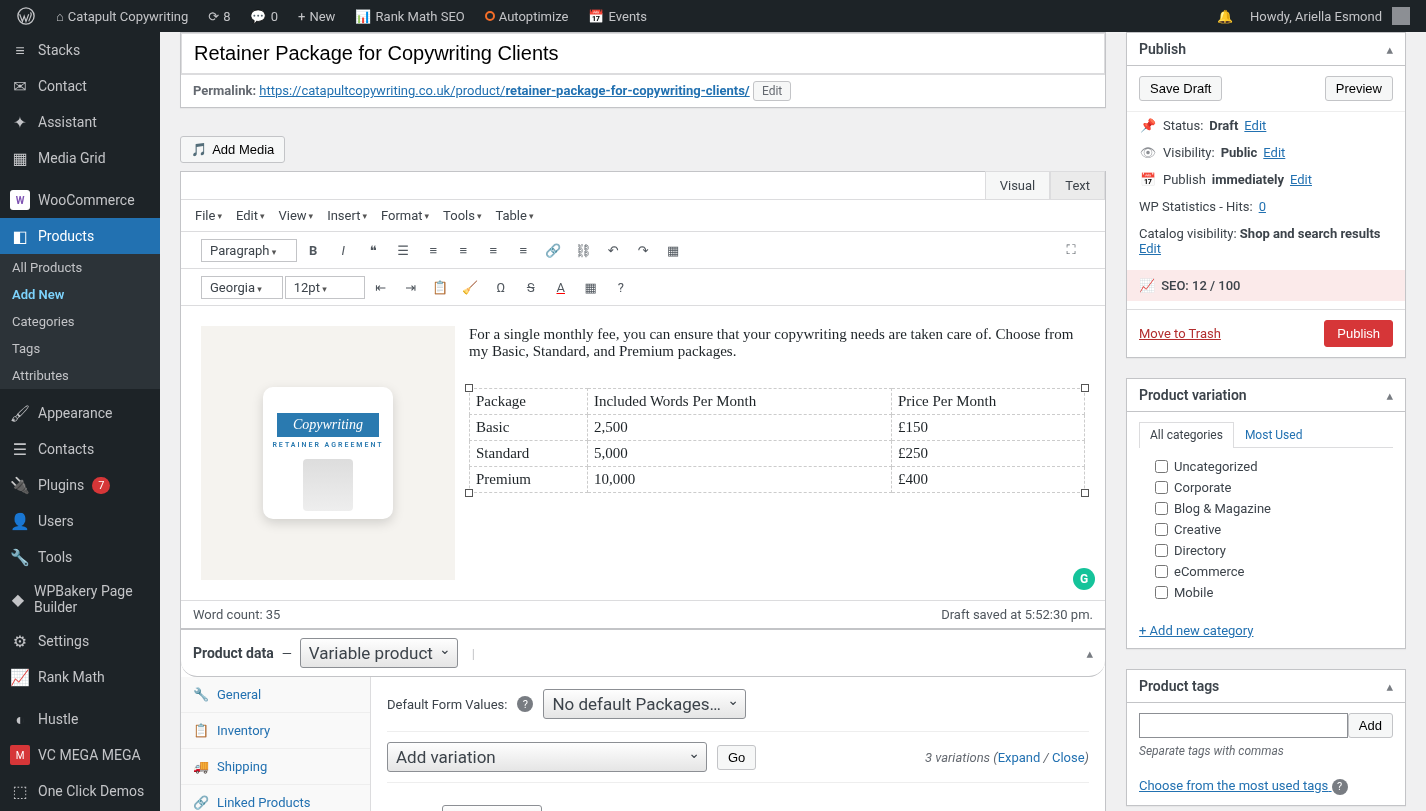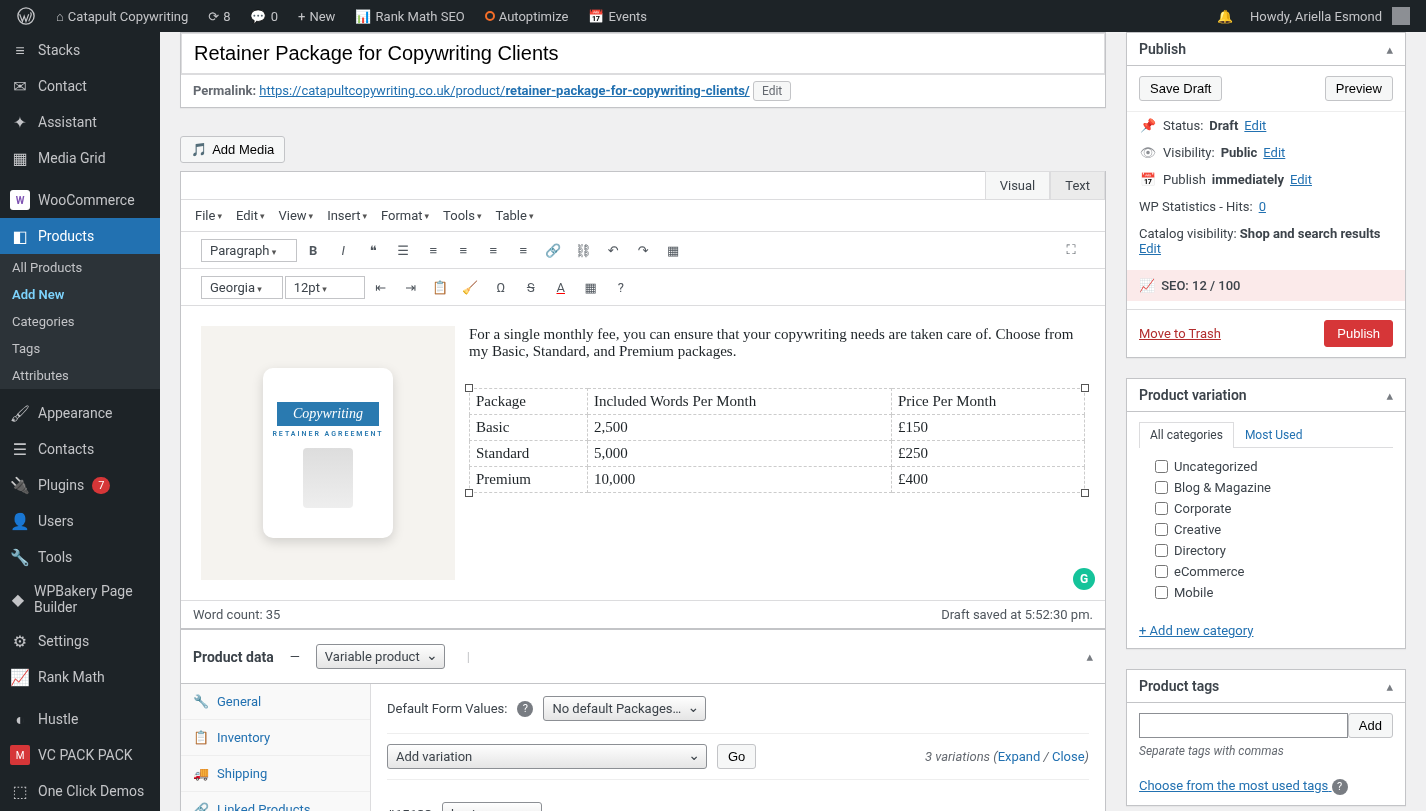--- a/index.html
+++ b/index.html
@@ -40,34 +40,34 @@
 .editor-tabs-row { display:flex; justify-content:flex-end; border-bottom:1px solid #dcdcde; }
 .editor-tab { padding:6px 14px; border:1px solid #dcdcde; border-bottom:none; background:#ebebeb; cursor:pointer; font-size:13px; margin-top:-1px;}
 .editor-tab.active { background:#f6f7f7; }
 .mce-menubar { display:flex; gap:2px; padding: 4px 8px; border-bottom:1px solid #dcdcde; font-size:13px; }
 .mce-menu-item { padding:4px 6px; cursor:pointer; display:flex; align-items:center; gap:2px;}
 .mce-toolbar { display:flex; align-items:center; gap:2px; padding:4px 20px; border-bottom:1px solid #dcdcde; flex-wrap:wrap;}
 .mce-select { border:1px solid #c3c4c7; background:#fff; padding:3px 20px 3px 8px; font-size:13px; position:relative; cursor:pointer; min-width:80px;}
 .mce-btn { width:28px; height:28px; display:inline-flex; align-items:center; justify-content:center; cursor:pointer; color:#50575e; border-radius:2px;}
 .editor-body { padding: 20px; min-height:270px; display:flex; gap:14px; position:relative;}
 .prod-img { width: 254px; height: 254px; background: #f5f3ef; display:flex; align-items:center; justify-content:center; flex-shrink:0; position:relative; overflow:hidden;}
-.tablet-mock { width: 130px; height: 170px; background:#fff; border-radius:10px; border:8px solid #fff; box-shadow:0 4px 12px rgba(0,0,0,.15); position:relative; display:flex; flex-direction:column; align-items:center; padding-top:26px;}
+.tablet-mock { width: 130px; height: 132px; background:#fff; border-radius:10px; border:8px solid #fff; box-shadow:0 4px 12px rgba(0,0,0,.15); position:relative; display:flex; flex-direction:column; align-items:center; padding-top:18px;}
 .tablet-banner { background:#2a7ab0; color:#fff; font-style:italic; padding:4px 16px; font-size:14px; font-family:cursive;}
 .tablet-sub { font-size:7px; letter-spacing:2px; color:#2a7ab0; margin-top:4px; font-weight:600;}
 .clipboard-ic { width:50px;height:60px;margin-top:10px; background:linear-gradient(#ddd,#eee); border-radius:4px; position:relative;}
 .editor-text { flex:1; font-family: Georgia, serif; font-size:15px; color:#1d2327; }
 .editor-text p { margin-bottom: 28px; }
 .pkg-table { width:100%; border:1px dashed #aaa; border-collapse:collapse; }
 .pkg-table td { border:1px dashed #ccc; padding:4px 6px; font-size:15px; font-family:Georgia,serif;}
 .sel-handle { width:8px;height:8px;border:1px solid #555;background:#fff;position:absolute;}
 .status-bar { display:flex; justify-content:space-between; padding:6px 12px; border-top:1px solid #dcdcde; font-size:13px; color:#50575e;}
 .grammarly { position:absolute; bottom:10px; right:10px; width:22px; height:22px; border-radius:50%; background:#15c39a; display:flex; align-items:center; justify-content:center; color:#fff; font-weight:bold; font-size:12px;}
-.product-data-header { display:flex; align-items:center; gap:16px; padding:14px 12px; border-bottom:1px solid #c3c4c7; }
+.product-data-header { display:flex; align-items:center; gap:8px; padding:8px 12px; border-bottom:1px solid #c3c4c7;border-radius:16px; }
 .product-data-header strong { font-size:14px; }
-.pd-select { border:1px solid #8c8f94; border-radius:3px; padding:4px 24px 4px 8px; background: linear-gradient(#fefefe,#e5e5e5); font-size:13px; cursor:pointer; position:relative;}
+.pd-select { border:1px solid #8c8f94; border-radius:3px; padding:4px 24px 4px 8px; background: linear-gradient(#fefefe,#e5e5e5); font-size:17px; cursor:pointer; position:relative;}
 .pd-select::after { content:"⌄"; position:absolute; right:6px; top:2px; font-size:14px; }
 .pd-body { display:flex; }
 .pd-tabs { width: 190px; background:#f9f9f9; border-right:1px solid #dcdcde; }
 .pd-tab { display:flex; align-items:center; gap:8px; padding:10px 12px; border-bottom:1px solid #eee; font-size:13px; color:#2271b1; cursor:pointer; }
 .pd-tab .tab-ic { color:#8c8f94; width:16px; font-size:13px; }
 .pd-content { flex:1; padding:12px 16px; }
 .pd-row { display:flex; align-items:center; gap:10px; margin-bottom:12px; font-size:13px;}
 .variation-row { display:flex; align-items:center; gap:10px; padding:10px 0; border-bottom:1px solid #eee;}
 .button { border:1px solid #c3c4c7; background:#f6f7f7; border-radius:3px; padding:4px 10px; cursor:pointer; font-size:13px; }
 .button-primary { background:#d63638; color:#fff; border:1px solid #d63638; border-radius:3px; padding:5px 12px; cursor:pointer; font-size:13px; font-weight:500;}
@@ -209,21 +209,21 @@
     <div class="menu-item">
         <span class="menu-icon">📈</span>
         <span>Rank Math</span>
       </div>
     <div class="menu-item" style="margin-top:6px;">
         <span class="menu-icon">◐</span>
         <span>Hustle</span>
       </div>
     <div class="menu-item">
         <span class="menu-icon" style="background:#d63638;color:#fff;font-size:10px;border-radius:2px;">M</span>
-        <span>VC PACK PACK</span>
+        <span>VC MEGA MEGA</span>
       </div>
     <div class="menu-item">
         <span class="menu-icon">⬚</span>
         <span>One Click Demos</span>
       </div>
     <div class="menu-item"></div>
 
   </div>
 
   <div class="main">
@@ -453,25 +453,25 @@
             <div class="cat-tab active">All categories</div>
             <div class="cat-tab">Most Used</div>
           </div>
           <div class="cat-list">
             <label>
                 <input type="checkbox" style="">
                 <span>Uncategorized</span>
               </label>
             <label>
                 <input type="checkbox" style="">
+                <span>Corporate</span>
+              </label>
+            <label>
+                <input type="checkbox" style="">
                 <span>Blog &amp; Magazine</span>
-              </label>
-            <label>
-                <input type="checkbox" style="">
-                <span>Corporate</span>
               </label>
             <label>
                 <input type="checkbox" style="">
                 <span>Creative</span>
               </label>
             <label>
                 <input type="checkbox" style="">
                 <span>Directory</span>
               </label>
             <label>

